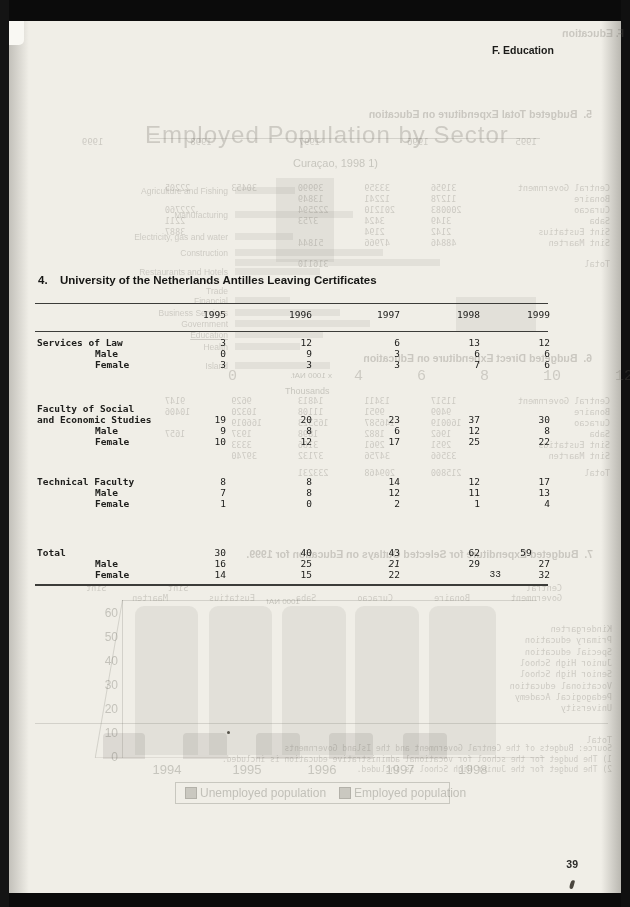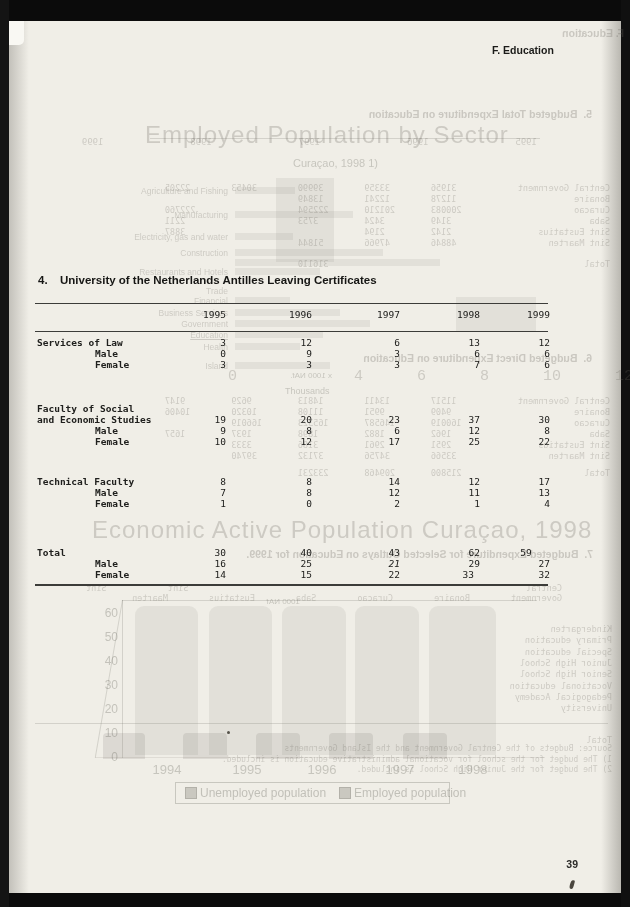--- a/index.html
+++ b/index.html
@@ -119,21 +119,20 @@
   <div id="ghost-table2">
       <div class="ghost gmono mirror gtline" style="top:396px;">Central Government            11517        13411        14813         9629         9147</div>
       <div class="ghost gmono mirror gtline" style="top:407px;">Bonaire                        9409         9951        11108        10320        10406</div>
       <div class="ghost gmono mirror gtline" style="top:418px;">Curacao                      160019       146587       165323       166019             </div>
       <div class="ghost gmono mirror gtline" style="top:429px;">Saba                           1962         1882         1898         1937         1657</div>
       <div class="ghost gmono mirror gtline" style="top:440px;">Sint Eustatius                 2951         2961         3186         3333             </div>
       <div class="ghost gmono mirror gtline" style="top:451px;">Sint Maarten                  33566        34756        37132        39740             </div>
       <div class="ghost gmono mirror gtline" style="top:468px;">Total                        215800       209468       233231                          </div>
     </div>
 
-  <div class="ghost gtitle" style="left:92px;top:516px;">Economic Active Population Curaçao, 1998</div>
   <div class="ghost gbold mirror" style="left:178px;top:548px;width:415px;">7.  Budgeted Expenditure for Selected Outlays on Education for 1999.</div>
   <div class="ghost gmono mirror" style="left:62px;top:583px;width:500px;">Central                                                                  Sint            Sint</div>
   <div class="ghost gmono mirror" style="left:62px;top:593px;width:500px;">Government        Bonaire        Curacao        Saba        Eustatius        Maarten</div>
 
   <div class="gline" style="left:122px;top:600px;width:415px;height:1px;"></div>
   <div class="ghost gsmall mirror" style="left:240px;top:597px;width:60px;font-size:8px;">1000 NAf</div>
   <div class="gline" style="left:122px;top:600px;width:1.2px;height:158px;"></div>
   <div class="gline" style="left:122px;top:600px;width:1.2px;height:160px;transform:rotate(9.8deg);transform-origin:top center;"></div>
   <div class="gline" style="left:35px;top:723px;width:573px;height:1px;"></div>
   <div class="gline" style="left:95px;top:757px;width:450px;height:1px;opacity:.6;"></div>
@@ -299,21 +298,21 @@
           <span class="tval" style="left: 229px;">25</span>
           <span class="tval" style="left: 317px; font-style: italic;">21</span>
           <span class="tval" style="left: 397px;">29</span>
           <span class="tval" style="left: 467px;">27</span>
         </div>
         <div class="trow" style="margin-top: 0px;">
           <span class="tlabel ind">Female</span>
           <span class="tval" style="left: 143px;">14</span>
           <span class="tval" style="left: 229px;">15</span>
           <span class="tval" style="left: 317px;">22</span>
-          <span class="tval" style="left: 391px;">33</span>
+          <span class="tval" style="left: 418px; font-family: Liberation Mono, monospace;">33</span>
           <span class="tval" style="left: 467px;">32</span>
         </div>
       </div>
     <div class="rule" style="top:281px;height:1.5px;"></div>
   </div>
 
   <div id="page-number" class="main">39</div>
 
   <div class="edge-shadow-left"></div>
   <div class="edge-shadow-right"></div>

